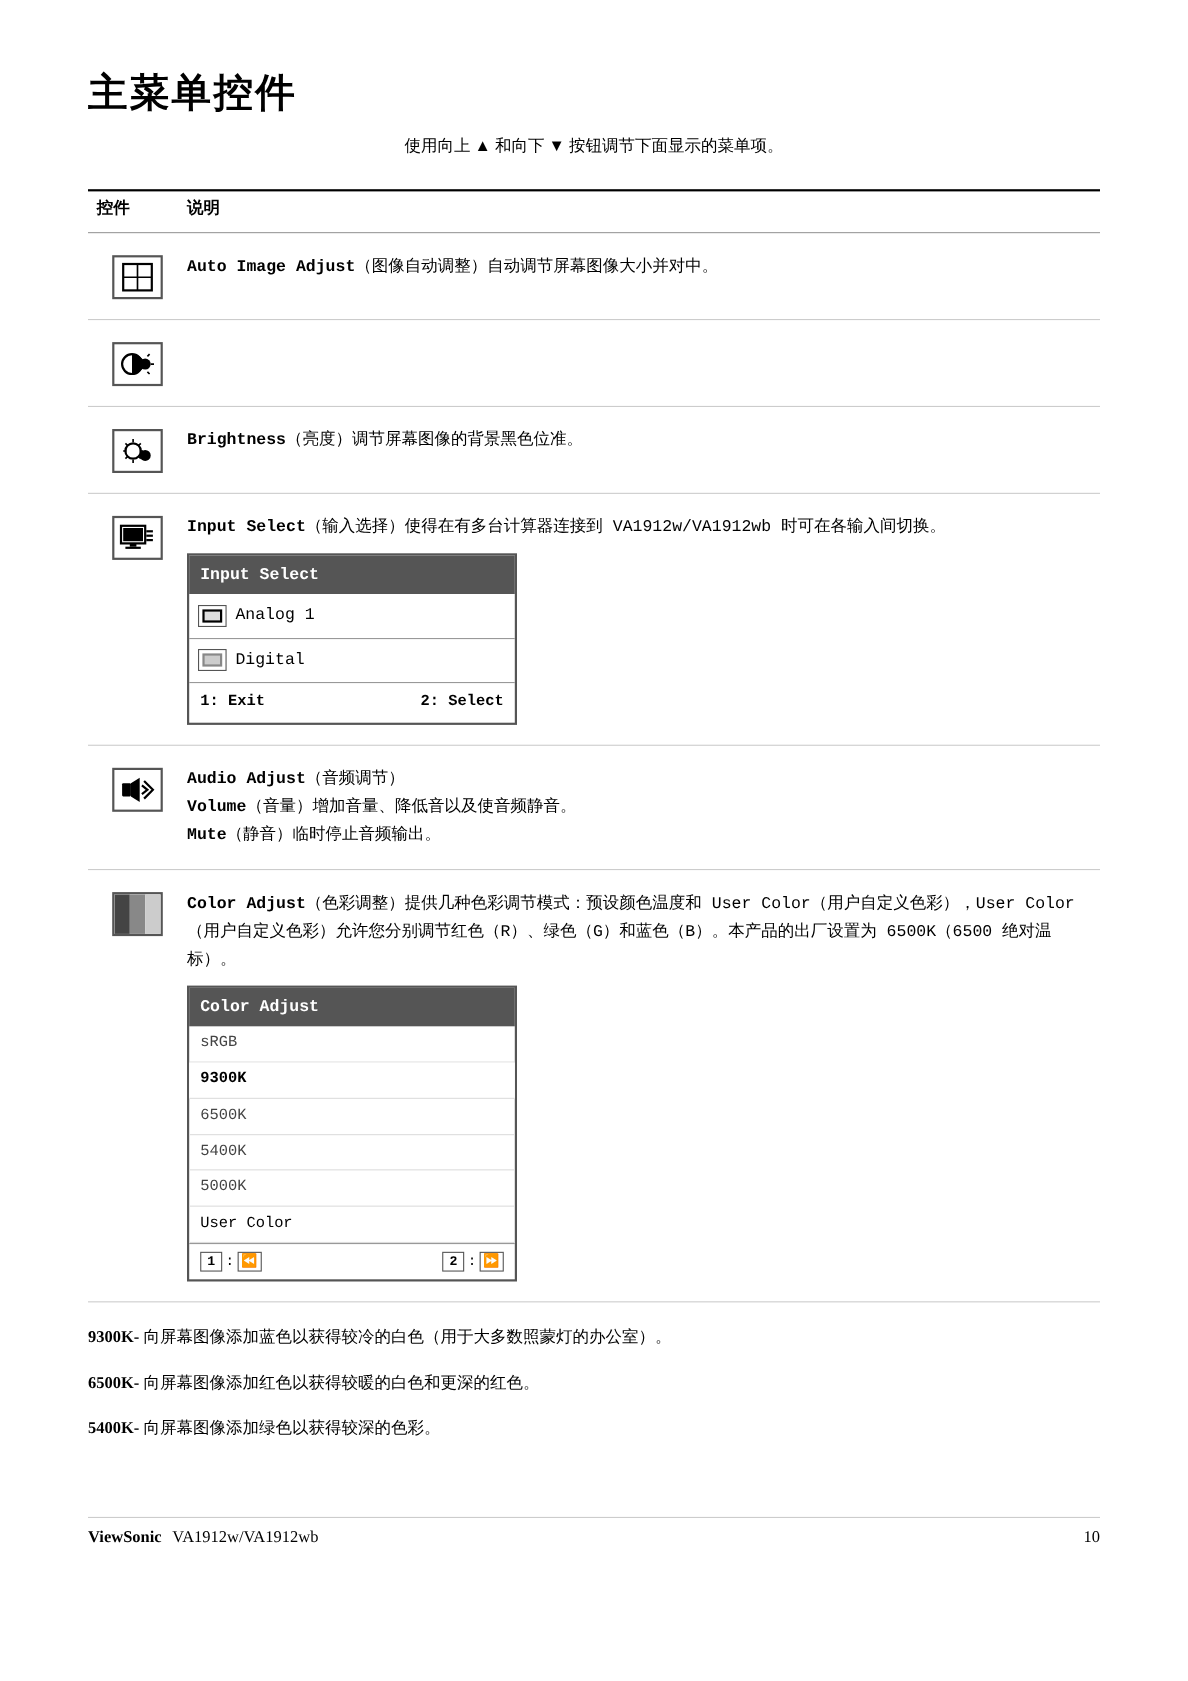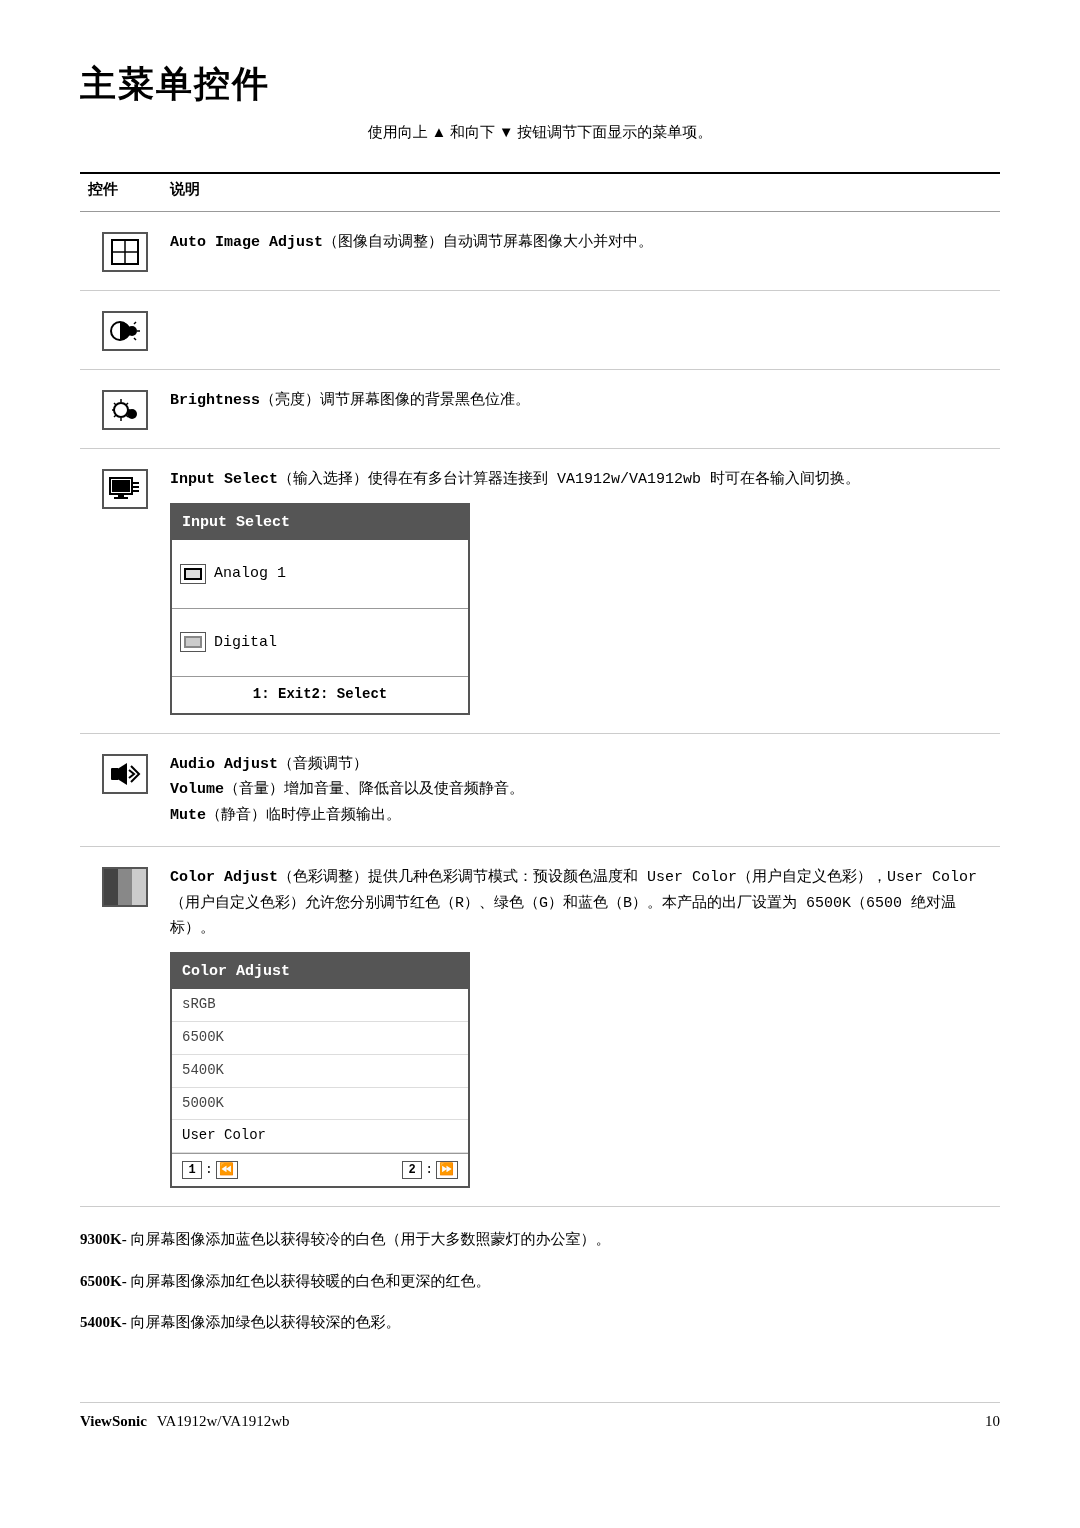--- a/index.html
+++ b/index.html
@@ -85,37 +85,37 @@
       background: #555;
       color: #fff;
       font-weight: bold;
       padding: 5px 10px;
       font-size: 15px;
     }
     .input-select-item {
       display: flex;
       align-items: center;
       border-bottom: 1px solid #999;
-      padding: 21px 8px;
+      padding: 7px 8px;
       font-size: 15px;
       gap: 8px;
     }
     .input-select-item .mini-icon {
       border: 1px solid #555;
       width: 26px;
       height: 20px;
       display: flex;
       align-items: center;
       justify-content: center;
       font-size: 11px;
       flex-shrink: 0;
     }
     .input-select-footer {
       display: flex;
-      justify-content: center;
+      justify-content: space-between;
       padding: 6px 10px;
       font-weight: bold;
       font-size: 14px;
     }
     
     .color-adjust-box {
       border: 2px solid #555;
       width: 300px;
       margin-top: 10px;
       background: #fff;
@@ -358,20 +358,21 @@
         <div class="color-stripe" style="background:#ccc;"></div>
       </div>
     </div>
     <div class="desc-cell">
       <b>Color Adjust</b>（色彩调整）提供几种色彩调节模式：预设颜色温度和 User Color（用户自定义色彩），User Color（用户自定义色彩）允许您分别调节红色（R）、绿色（G）和蓝色（B）。本产品的出厂设置为 6500K（6500 绝对温标）。
 
       
       <div class="color-adjust-box">
         <div class="color-adjust-title">Color Adjust</div>
         <div class="color-adjust-item">sRGB</div>
+        <div class="color-adjust-item selected">9300K</div>
         <div class="color-adjust-item">6500K</div>
         <div class="color-adjust-item">5400K</div>
         <div class="color-adjust-item">5000K</div>
         <div class="color-adjust-item user-color">User Color</div>
         <div class="color-adjust-footer">
           <span class="footer-icon">
             <span class="footer-number">1</span>
             <span>:</span>
             <span class="arrow-icon">⏪</span>
           </span>

